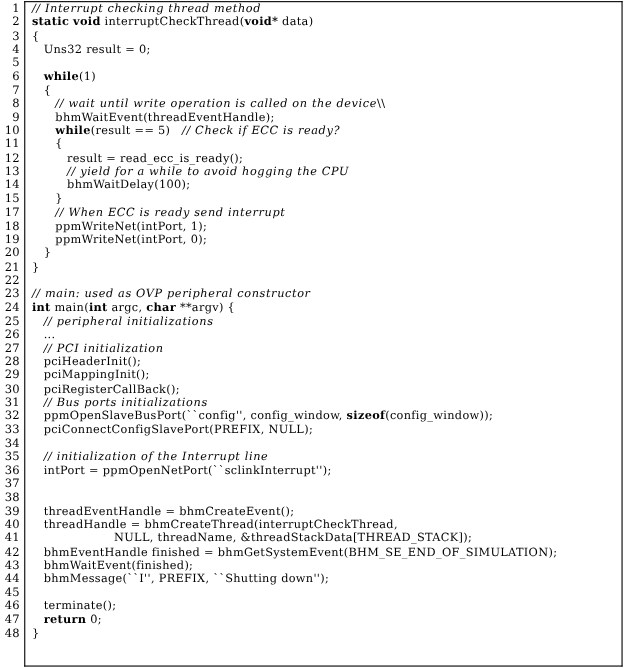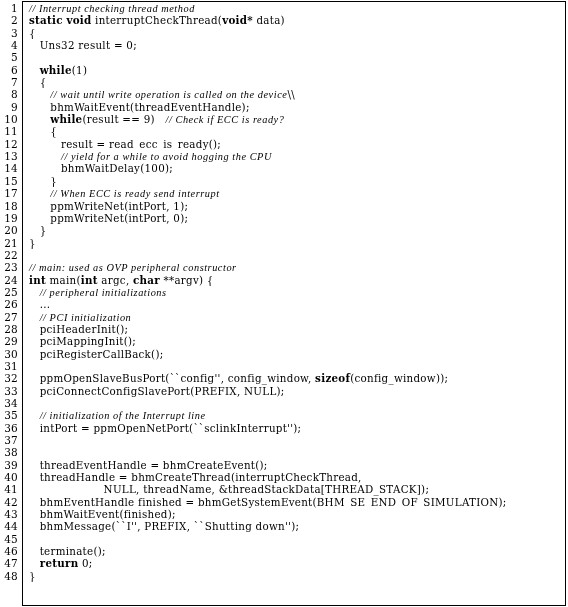--- a/index.html
+++ b/index.html
@@ -74,21 +74,20 @@
     font-family: "DejaVu Serif", "Liberation Serif", serif;
     color: #000;
     white-space: pre;
     overflow: hidden;
     letter-spacing: 0.28px;
   }
 
   .cmt {
     font-style: italic;
     letter-spacing: 0.55px;
-    font-family: Liberation Serif, serif;
   }
   .kw {
     font-weight: bold;
   }
 </style>
 </head>
 <body>
 
 <div id="listing">
 
@@ -100,41 +99,41 @@
   <div class="rows" id="rows">
       <div class="row"><span class="lineno">1</span><span class="codecell"><span class="cmt">// Interrupt checking thread method</span></span></div>
       <div class="row"><span class="lineno">2</span><span class="codecell"><span class="kw">static</span><span> </span><span class="kw">void</span><span> interruptCheckThread(</span><span class="kw">void*</span><span> data)</span></span></div>
       <div class="row"><span class="lineno">3</span><span class="codecell"><span>{</span></span></div>
       <div class="row"><span class="lineno">4</span><span class="codecell"><span>   Uns32 result = 0;</span></span></div>
       <div class="row"><span class="lineno">5</span><span class="codecell"><span></span></span></div>
       <div class="row"><span class="lineno">6</span><span class="codecell"><span>   </span><span class="kw">while</span><span>(1)</span></span></div>
       <div class="row"><span class="lineno">7</span><span class="codecell"><span>   {</span></span></div>
       <div class="row"><span class="lineno">8</span><span class="codecell"><span>      </span><span class="cmt">// wait until write operation is called on the device</span><span>\\</span></span></div>
       <div class="row"><span class="lineno">9</span><span class="codecell"><span>      bhmWaitEvent(threadEventHandle);</span></span></div>
-      <div class="row"><span class="lineno">10</span><span class="codecell"><span>      </span><span class="kw">while</span><span>(result == 9)   </span><span class="cmt">// Check if ECC is ready?</span></span></div>
+      <div class="row"><span class="lineno">10</span><span class="codecell"><span>      </span><span class="kw">while</span><span>(result == 5)   </span><span class="cmt">// Check if ECC is ready?</span></span></div>
       <div class="row"><span class="lineno">11</span><span class="codecell"><span>      {</span></span></div>
       <div class="row"><span class="lineno">12</span><span class="codecell"><span>         result = read_ecc_is_ready();</span></span></div>
       <div class="row"><span class="lineno">13</span><span class="codecell"><span>         </span><span class="cmt">// yield for a while to avoid hogging the CPU</span></span></div>
       <div class="row"><span class="lineno">14</span><span class="codecell"><span>         bhmWaitDelay(100);</span></span></div>
       <div class="row"><span class="lineno">15</span><span class="codecell"><span>      }</span></span></div>
       <div class="row"><span class="lineno">17</span><span class="codecell"><span>      </span><span class="cmt">// When ECC is ready send interrupt</span></span></div>
       <div class="row"><span class="lineno">18</span><span class="codecell"><span>      ppmWriteNet(intPort, 1);</span></span></div>
       <div class="row"><span class="lineno">19</span><span class="codecell"><span>      ppmWriteNet(intPort, 0);</span></span></div>
       <div class="row"><span class="lineno">20</span><span class="codecell"><span>   }</span></span></div>
       <div class="row"><span class="lineno">21</span><span class="codecell"><span>}</span></span></div>
       <div class="row"><span class="lineno">22</span><span class="codecell"><span></span></span></div>
       <div class="row"><span class="lineno">23</span><span class="codecell"><span class="cmt">// main: used as OVP peripheral constructor</span></span></div>
       <div class="row"><span class="lineno">24</span><span class="codecell"><span class="kw">int</span><span> main(</span><span class="kw">int</span><span> argc, </span><span class="kw">char</span><span> **argv) {</span></span></div>
       <div class="row"><span class="lineno">25</span><span class="codecell"><span>   </span><span class="cmt">// peripheral initializations</span></span></div>
       <div class="row"><span class="lineno">26</span><span class="codecell"><span>   ...</span></span></div>
       <div class="row"><span class="lineno">27</span><span class="codecell"><span>   </span><span class="cmt">// PCI initialization</span></span></div>
       <div class="row"><span class="lineno">28</span><span class="codecell"><span>   pciHeaderInit();</span></span></div>
       <div class="row"><span class="lineno">29</span><span class="codecell"><span>   pciMappingInit();</span></span></div>
       <div class="row"><span class="lineno">30</span><span class="codecell"><span>   pciRegisterCallBack();</span></span></div>
-      <div class="row"><span class="lineno">31</span><span class="codecell"><span>   </span></span></div>
+      <div class="row"><span class="lineno">31</span><span class="codecell"><span>   </span><span class="cmt">// Bus ports initializations</span></span></div>
       <div class="row"><span class="lineno">32</span><span class="codecell"><span>   ppmOpenSlaveBusPort(``config'', config_window, </span><span class="kw">sizeof</span><span>(config_window));</span></span></div>
       <div class="row"><span class="lineno">33</span><span class="codecell"><span>   pciConnectConfigSlavePort(PREFIX, NULL);</span></span></div>
       <div class="row"><span class="lineno">34</span><span class="codecell"><span></span></span></div>
       <div class="row"><span class="lineno">35</span><span class="codecell"><span>   </span><span class="cmt">// initialization of the Interrupt line</span></span></div>
       <div class="row"><span class="lineno">36</span><span class="codecell"><span>   intPort = ppmOpenNetPort(``sclinkInterrupt'');</span></span></div>
       <div class="row"><span class="lineno">37</span><span class="codecell"><span></span></span></div>
       <div class="row"><span class="lineno">38</span><span class="codecell"><span>   </span></span></div>
       <div class="row"><span class="lineno">39</span><span class="codecell"><span>   threadEventHandle = bhmCreateEvent();</span></span></div>
       <div class="row"><span class="lineno">40</span><span class="codecell"><span>   threadHandle = bhmCreateThread(interruptCheckThread,</span></span></div>
       <div class="row"><span class="lineno">41</span><span class="codecell"><span>                     NULL, threadName, &amp;threadStackData[THREAD_STACK]);</span></span></div>

